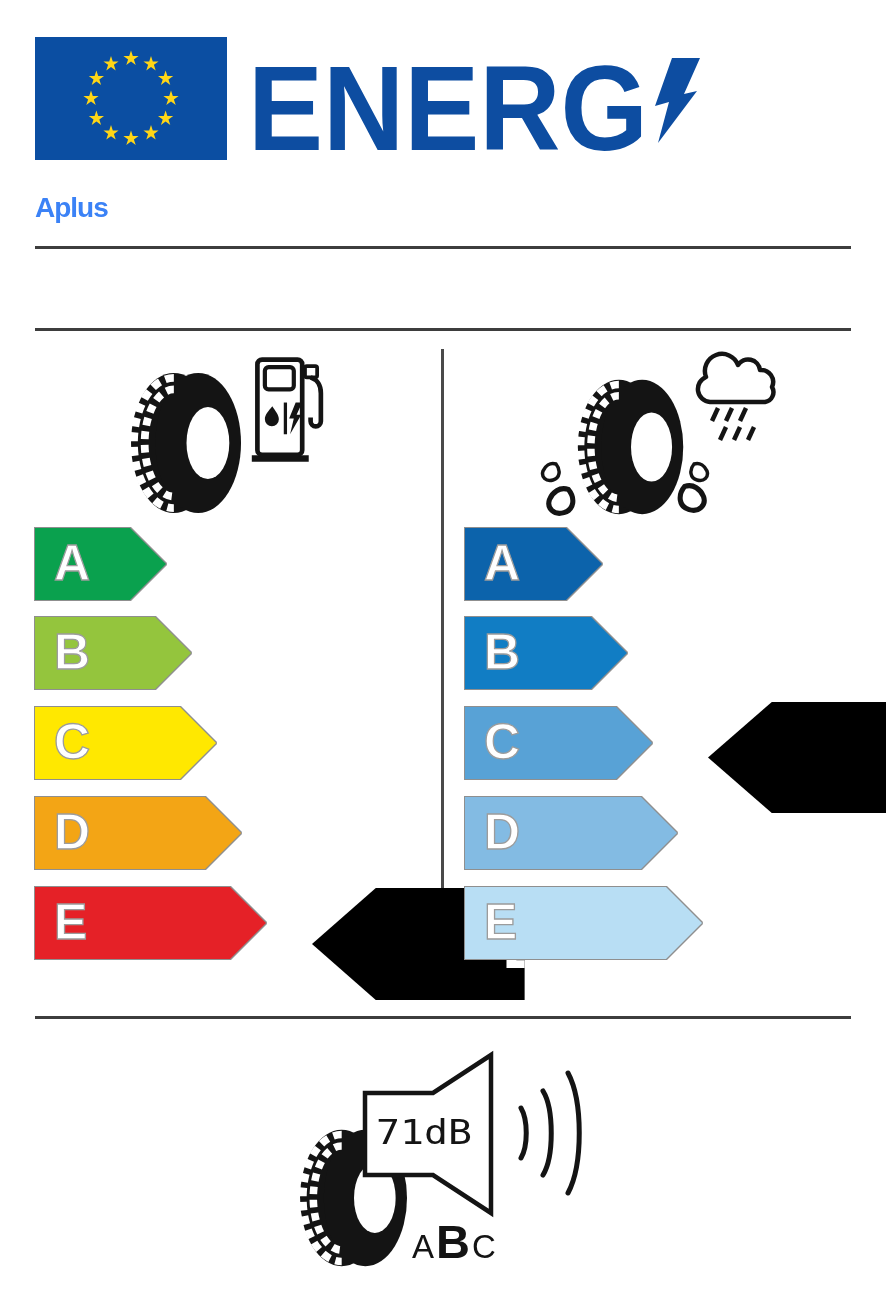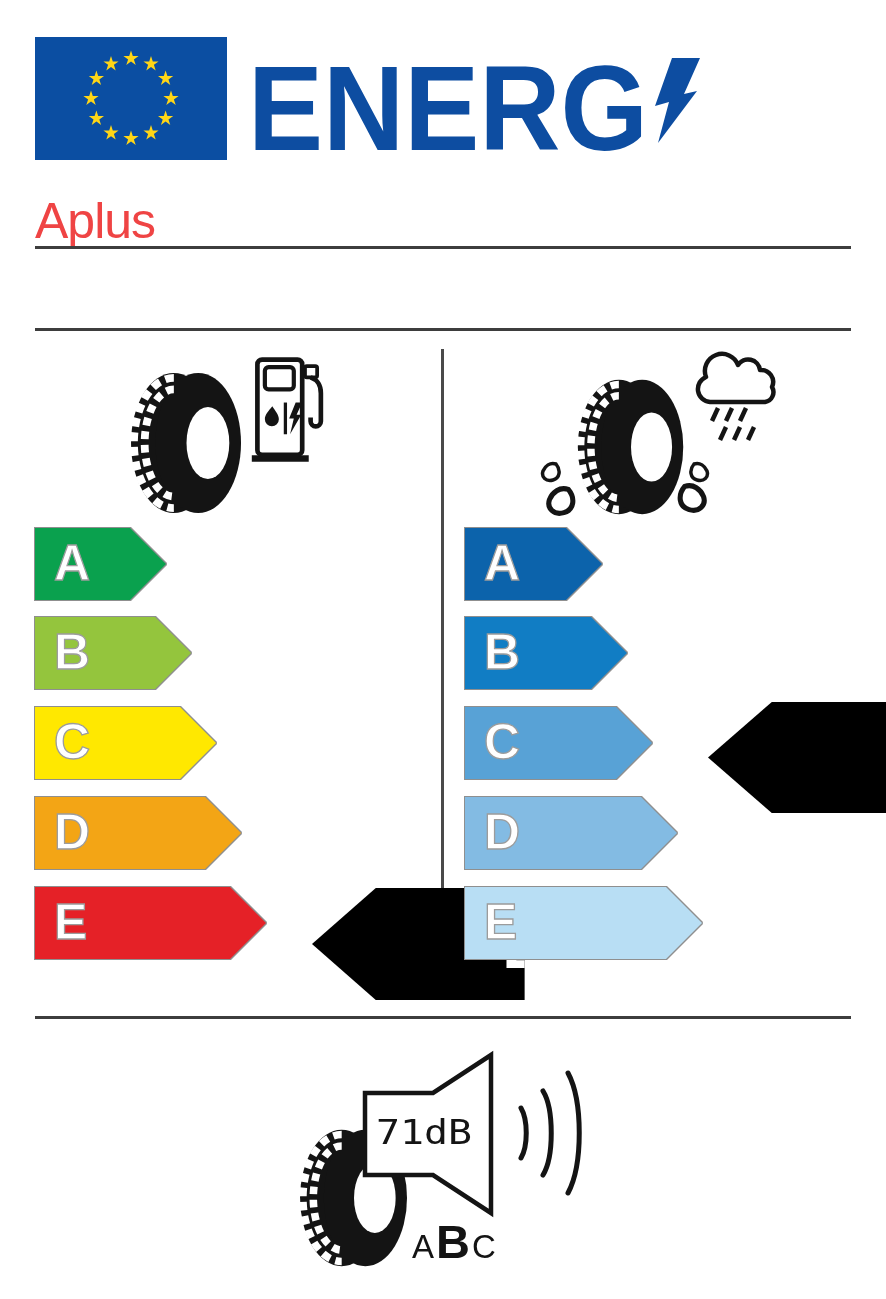--- a/index.html
+++ b/index.html
@@ -1,21 +1,21 @@
 <!DOCTYPE html>
 <html><head>
 <meta charset="utf-8">
 <style>
   html,body{margin:0;padding:0;background:#fff;}
   #label{position:relative;width:886px;height:1299px;background:#fff;overflow:hidden;
          font-family:"Liberation Sans",sans-serif;}
   
   #flag-svg{position:absolute;left:35px;top:37px;}
   #energ-svg{position:absolute;left:248px;top:52px;}
-  #brand{position:absolute;left:35px;top:192px;font-size:50px;font-weight:normal;color:#ef4444;
+  #brand{position:absolute;left:35px;top:192px;font-size:28px;font-weight:bold;color:#3b82f6;
          letter-spacing:-1px;}
   .hline{position:absolute;left:35px;width:816px;height:3px;background:#3d3d3d;}
   #hline-1{top:246px;}
   #hline-2{top:328px;}
   #hline-3{top:1016px;}
   #vline{position:absolute;left:441px;top:349px;width:3px;height:640px;background:#4a4a4a;}
   
   #fuel-tire{position:absolute;left:128px;top:370px;}
   #fuel-pump{position:absolute;left:249px;top:351px;}
   #wet-tire{position:absolute;left:540px;top:372px;}

